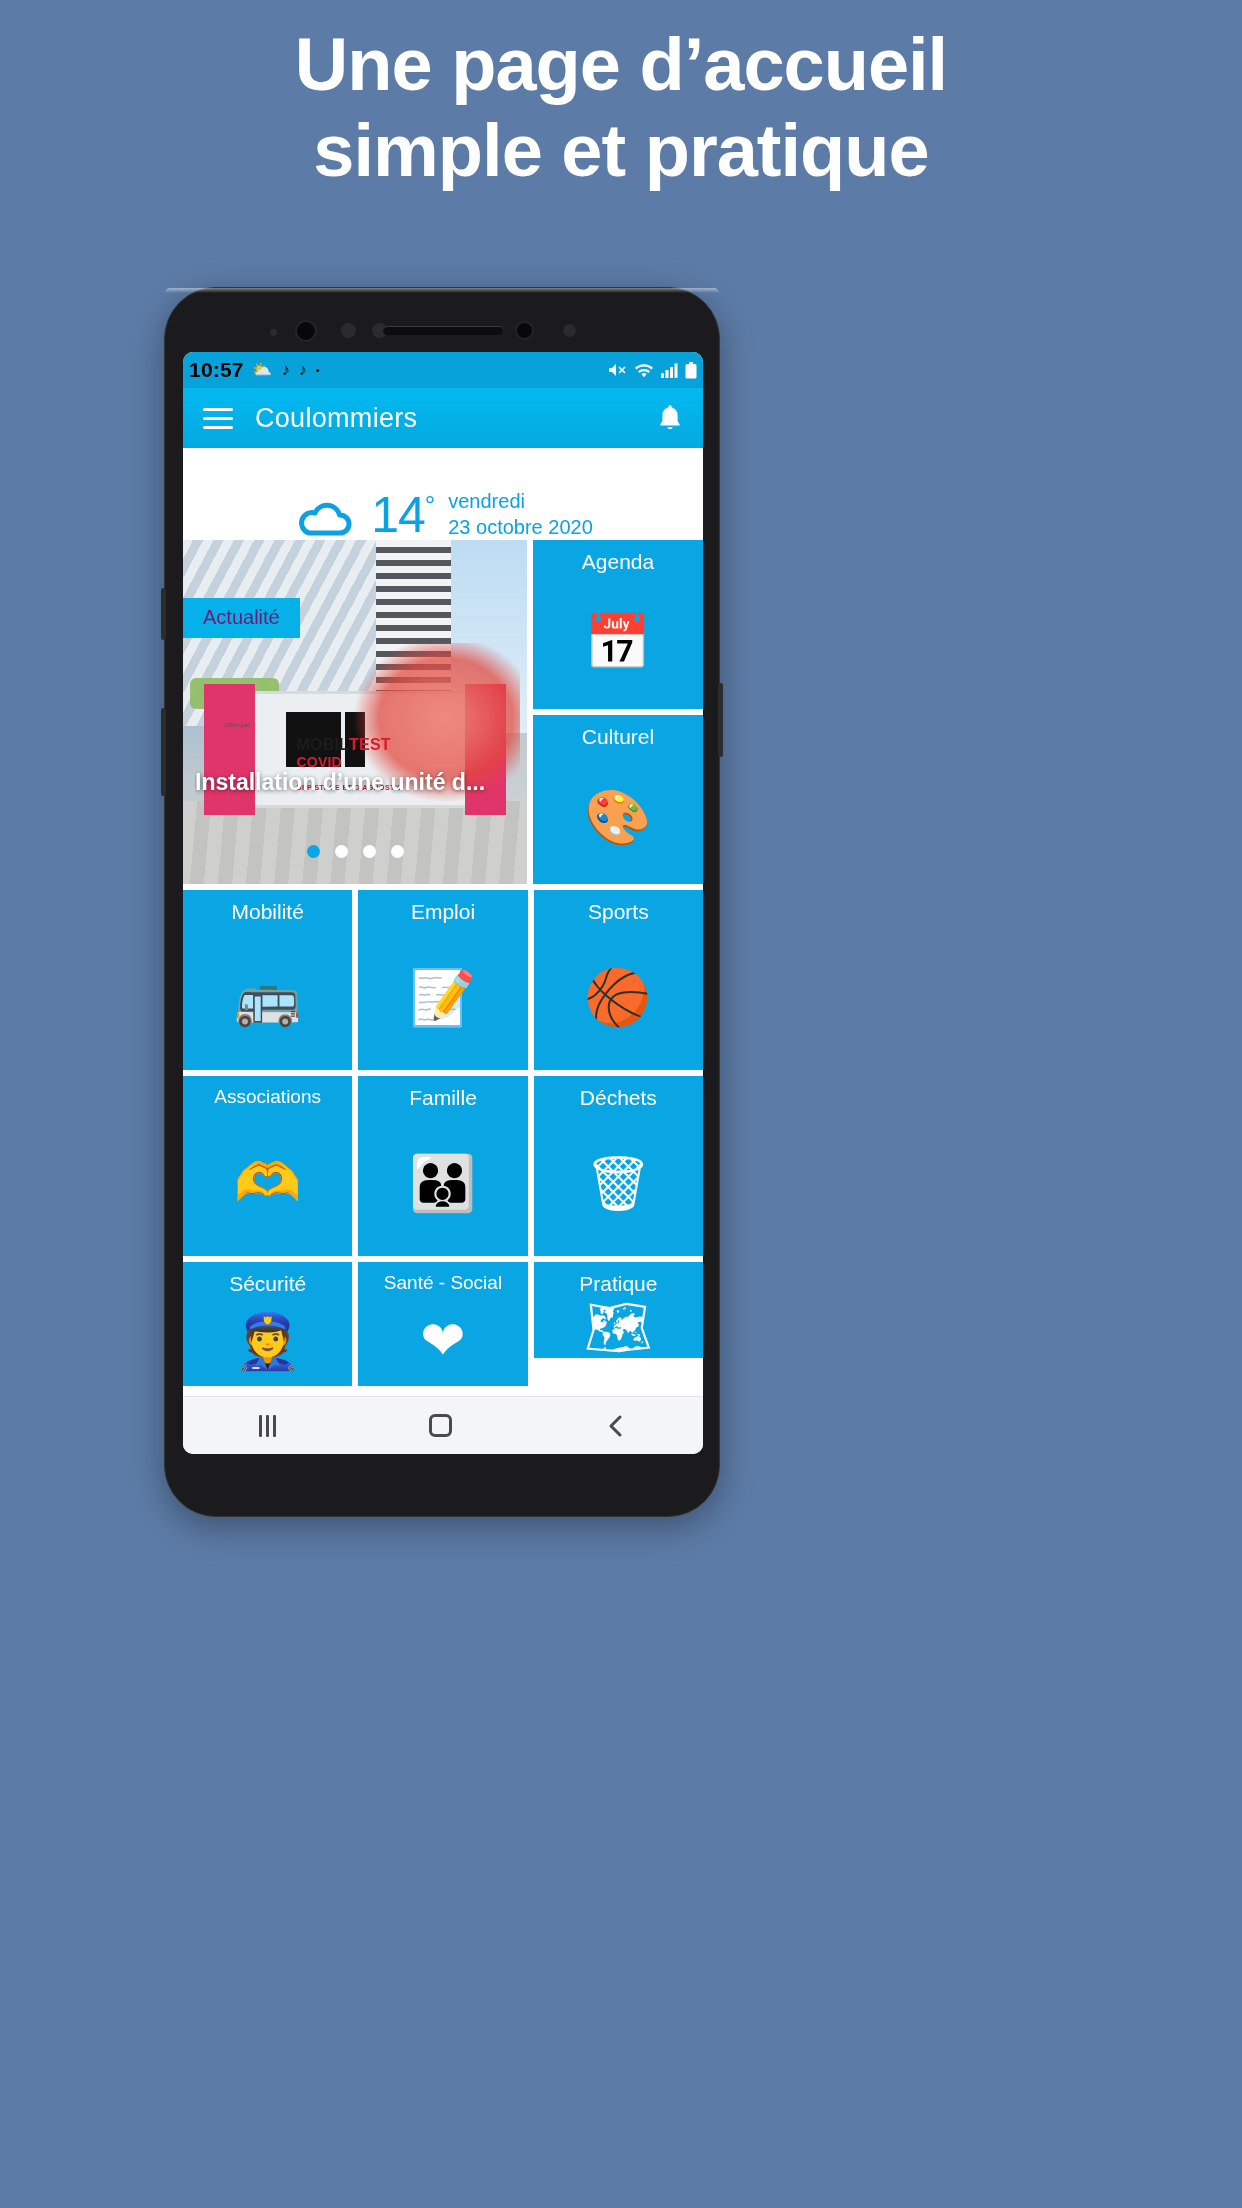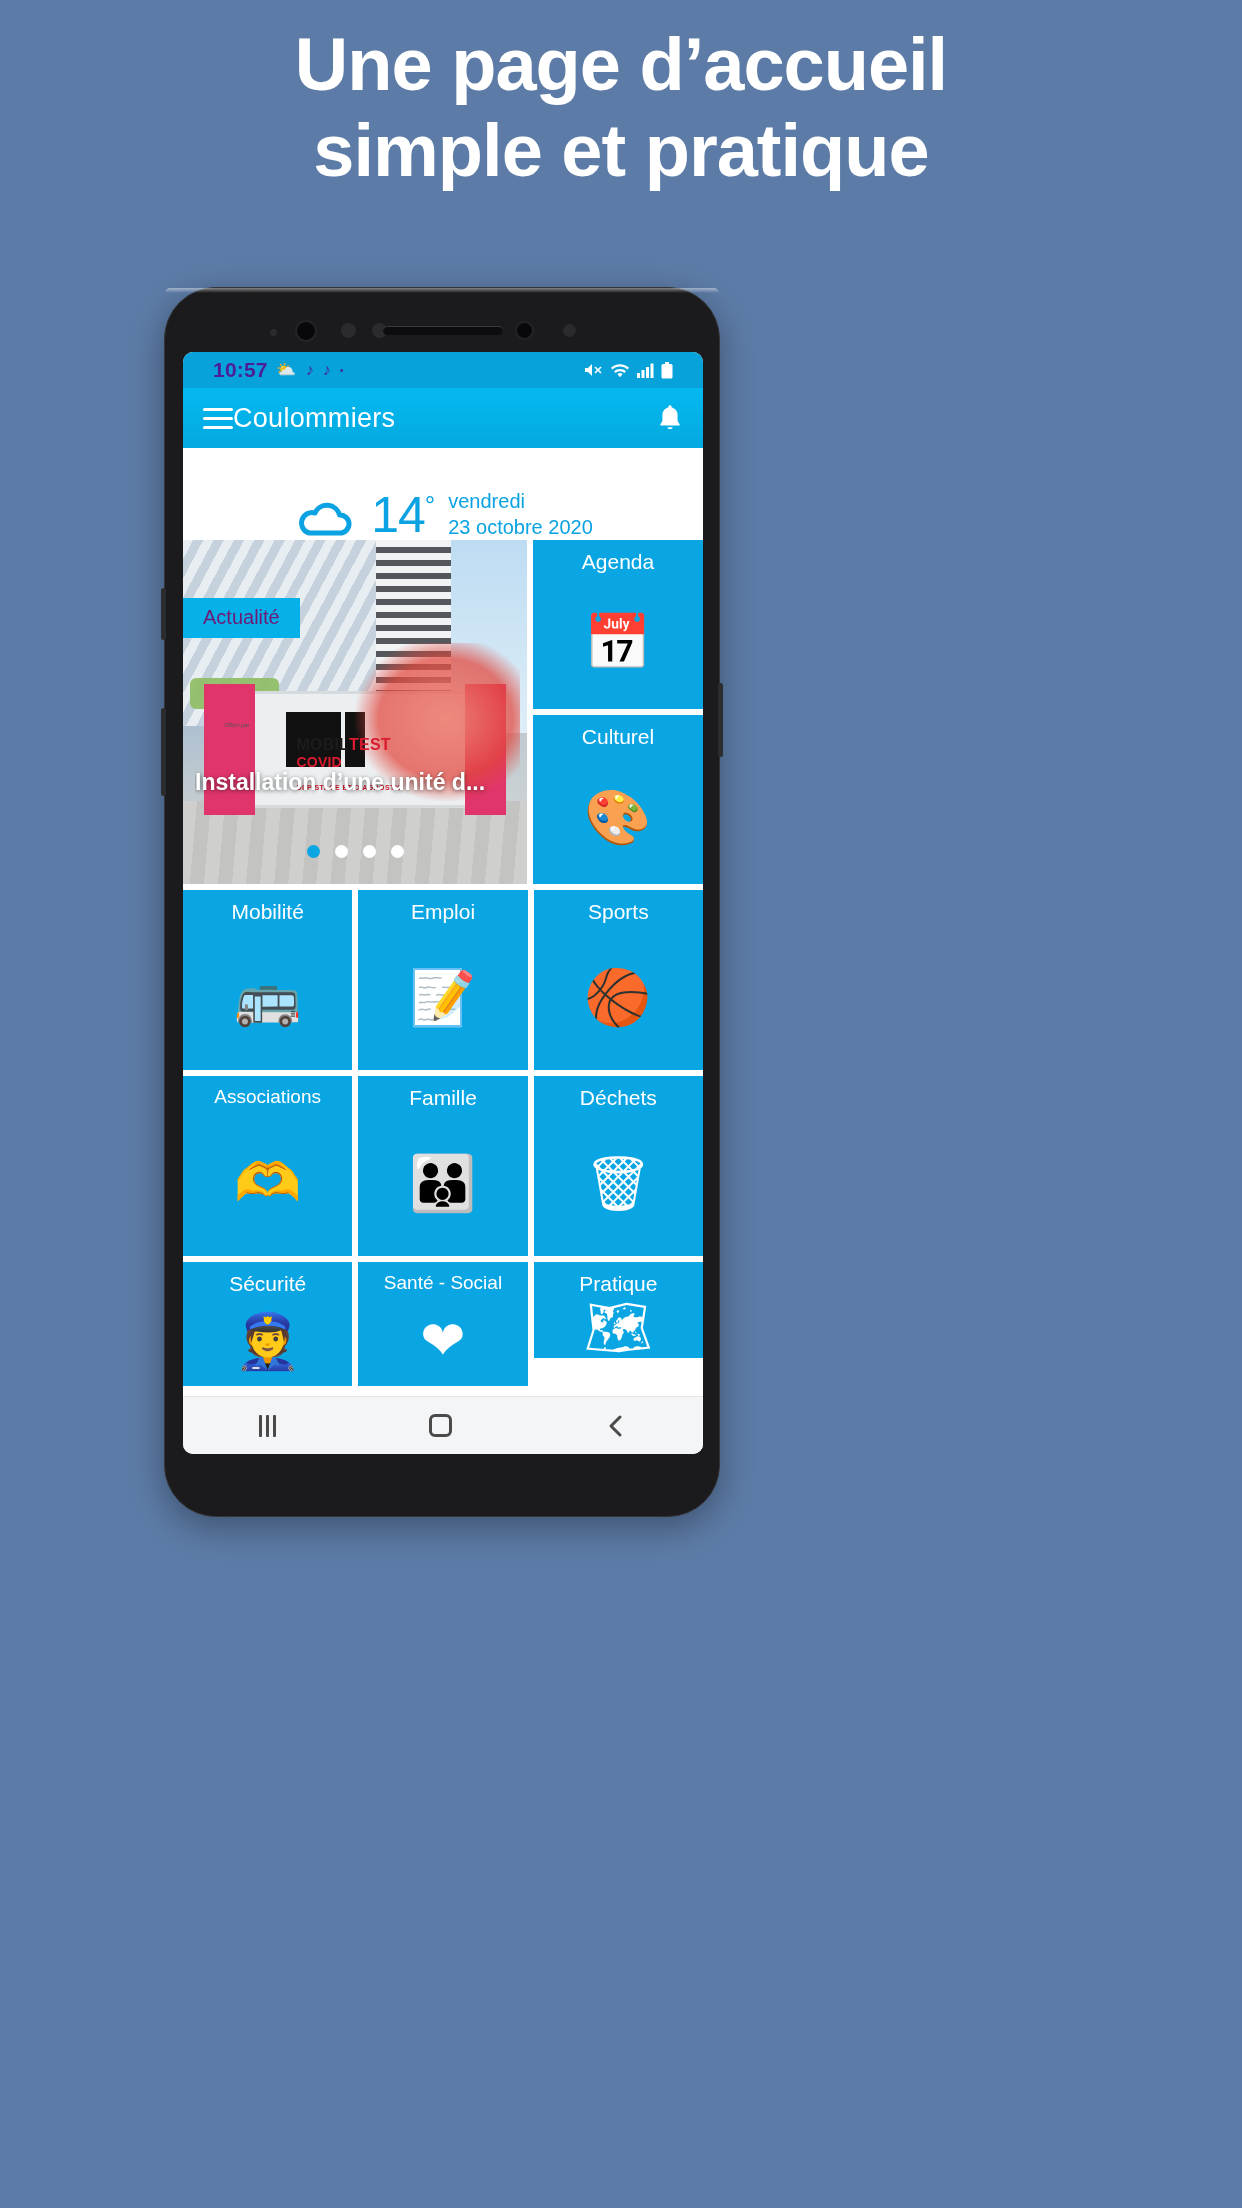--- a/index.html
+++ b/index.html
@@ -53,38 +53,38 @@
     position:absolute; left:18px; top:64px;
     width:520px; height:1102px;
     background:#ffffff; overflow:hidden;
     border-radius:10px;
   }
 
   
   .statusbar {
     height:36px; background:#07a2d9;
     display:flex; align-items:center; justify-content:space-between;
-    padding:0 30px; color:#4c1d95;
+    padding:0 6px; color:#000000;
   }
   .sb-left { display:flex; align-items:center; gap:9px; }
   .sb-time { font-size:21px; font-weight:600; letter-spacing:.2px; }
   .sb-ico { font-size:16px; line-height:1; opacity:.97;}
   .sb-right { display:flex; align-items:center; gap:7px; }
   .sb-right svg { display:block; }
 
   
   .appbar {
     height:60px; background:#06b0e8;
     display:flex; align-items:center; padding:0 20px;
     color:#fff;
     background:linear-gradient(180deg,#03b9f0 0%, #04a9e0 100%);
   }
   .hamburger { width:30px; display:flex; flex-direction:column; gap:6px; cursor:pointer;}
   .hamburger i { display:block; height:3px; background:#fff; border-radius:2px; }
-  .appbar-title { font-size:27px; font-weight:400; letter-spacing:.3px; flex:1;}
+  .appbar-title { margin-left:22px; font-size:27px; font-weight:400; letter-spacing:.3px; flex:1;}
   .bell { width:26px; height:30px; position:relative; }
 
   
   .weather {
     background:#ffffff; height:92px;
     display:flex; align-items:flex-end; justify-content:center; gap:14px;
     color:#0aa2e2;
   }
   .cloud-ico { width:64px; height:44px; }
   .temp { font-size:50px; font-weight:300; line-height:1; letter-spacing:-1px;}

